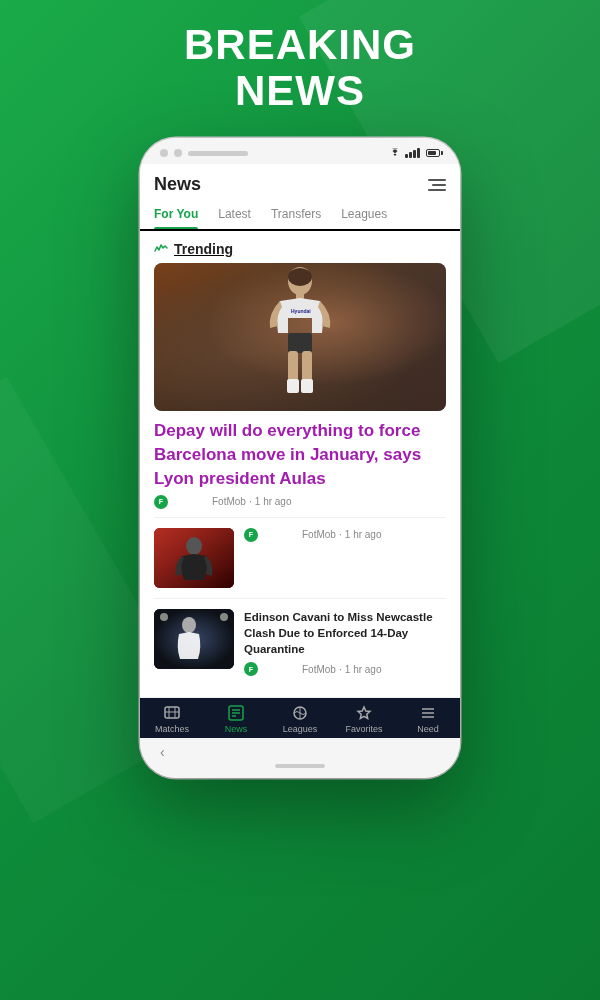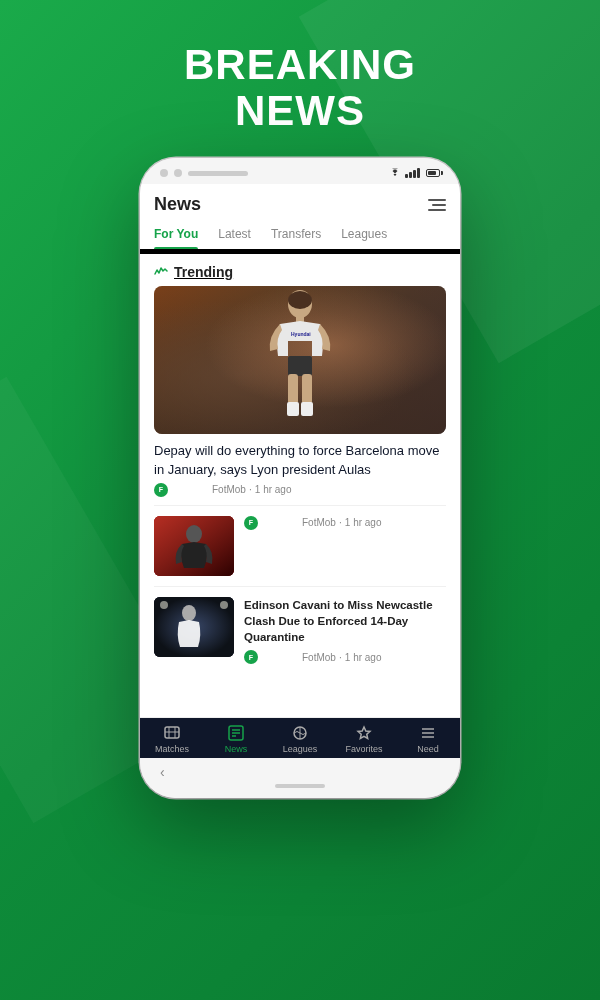--- a/index.html
+++ b/index.html
@@ -34,21 +34,21 @@
       bottom: 200px;
       left: -80px;
       width: 200px;
       height: 400px;
       background: rgba(255,255,255,0.04);
       transform: rotate(-30deg);
       pointer-events: none;
     }
 
     .headline {
-      margin-top: 42px;
+      margin-top: 22px;
       text-align: center;
       color: white;
       font-size: 42px;
       font-weight: 900;
       line-height: 1.1;
       letter-spacing: 1px;
       text-transform: uppercase;
       z-index: 1;
     }
 
@@ -174,21 +174,21 @@
     }
     .menu-line:first-child { width: 18px; }
     .menu-line:nth-child(2) { width: 14px; margin-left: 4px; }
     .menu-line:last-child { width: 18px; }
 
     
     .tabs {
       display: flex;
       gap: 0;
       padding: 8px 14px 0;
-      border-bottom: 5px solid #000000;
+      border-bottom: 2px solid #000000;
       flex-shrink: 0;
     }
     .tab {
       font-size: 12px;
       padding: 4px 10px 8px;
       color: #888;
       cursor: pointer;
       position: relative;
       font-weight: 500;
     }
@@ -253,23 +253,23 @@
         radial-gradient(ellipse at 60% 40%, rgba(180,120,80,0.6) 0%, transparent 50%),
         radial-gradient(ellipse at 30% 60%, rgba(100,70,50,0.8) 0%, transparent 60%),
         linear-gradient(180deg, rgba(80,50,40,0.3) 0%, rgba(60,40,30,0.7) 100%);
       display: flex;
       align-items: center;
       justify-content: center;
     }
 
     .featured-title {
       padding: 8px 14px 4px;
-      font-size: 13px;
-      font-weight: 400;
-      color: #0f172a;
+      font-size: 17px;
+      font-weight: 700;
+      color: #a21caf;
       line-height: 1.4;
     }
     .source-line {
       display: flex;
       align-items: center;
       gap: 4px;
       padding: 0 14px 8px;
     }
     .source-logo {
       width: 14px;

